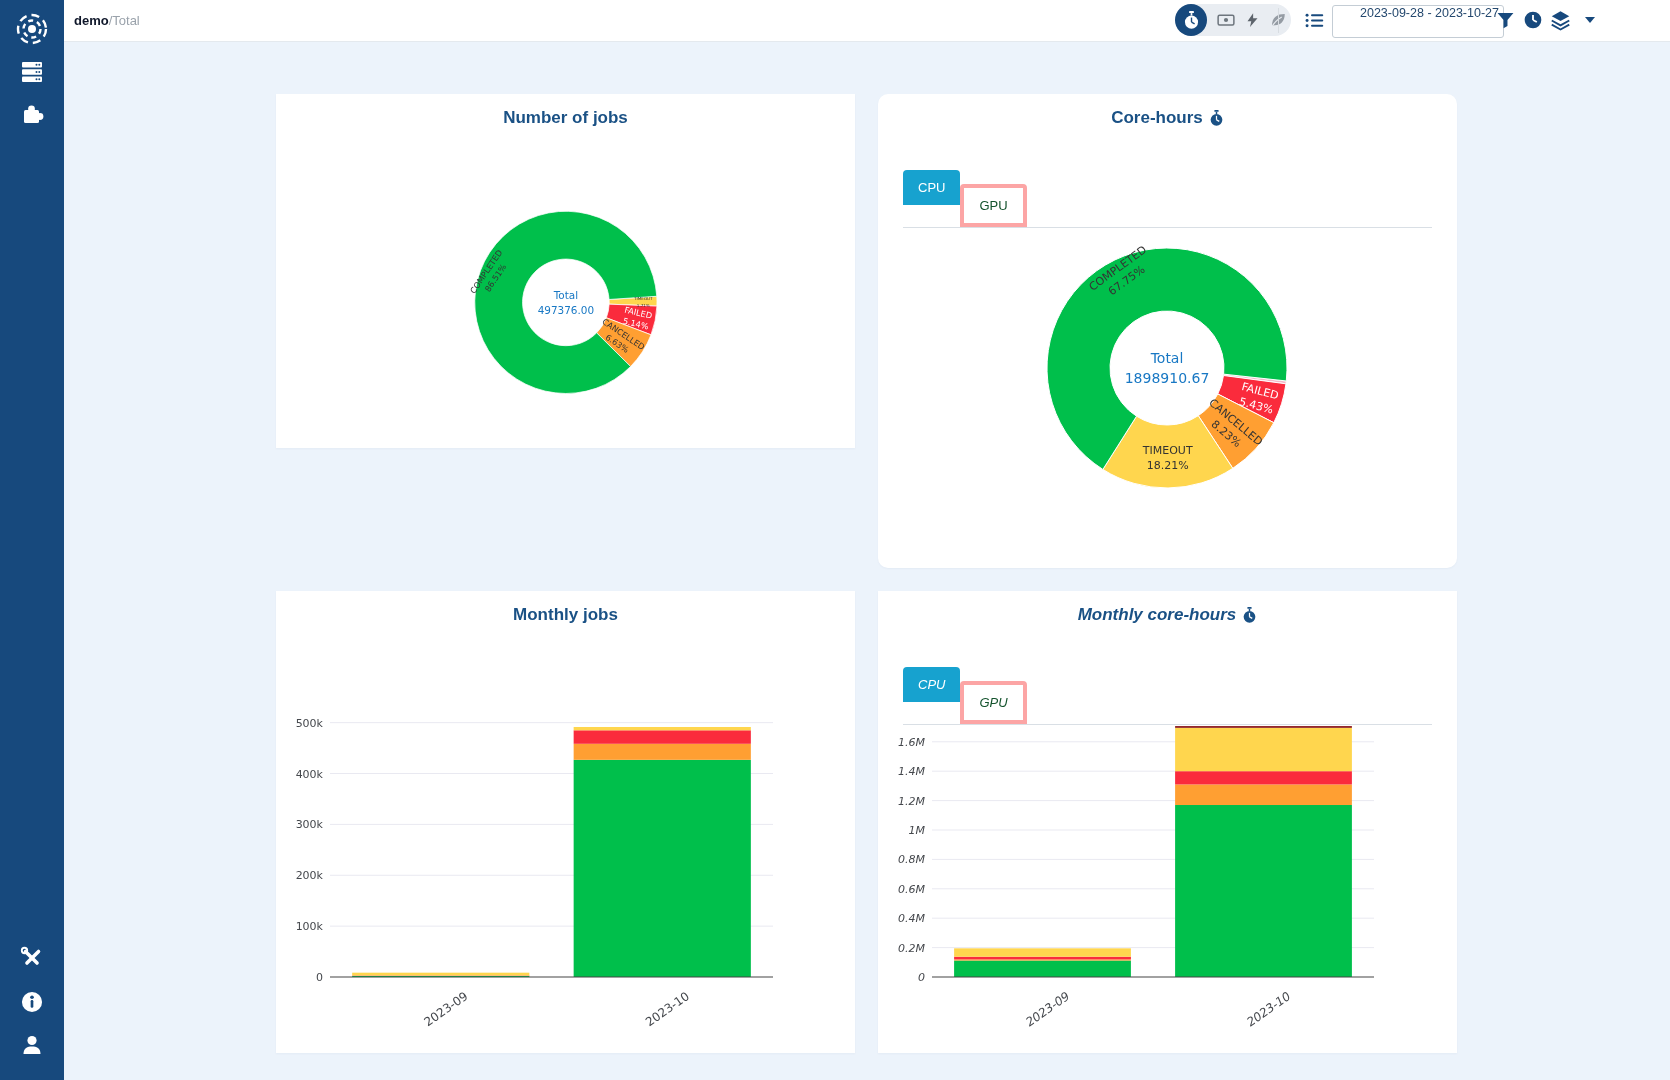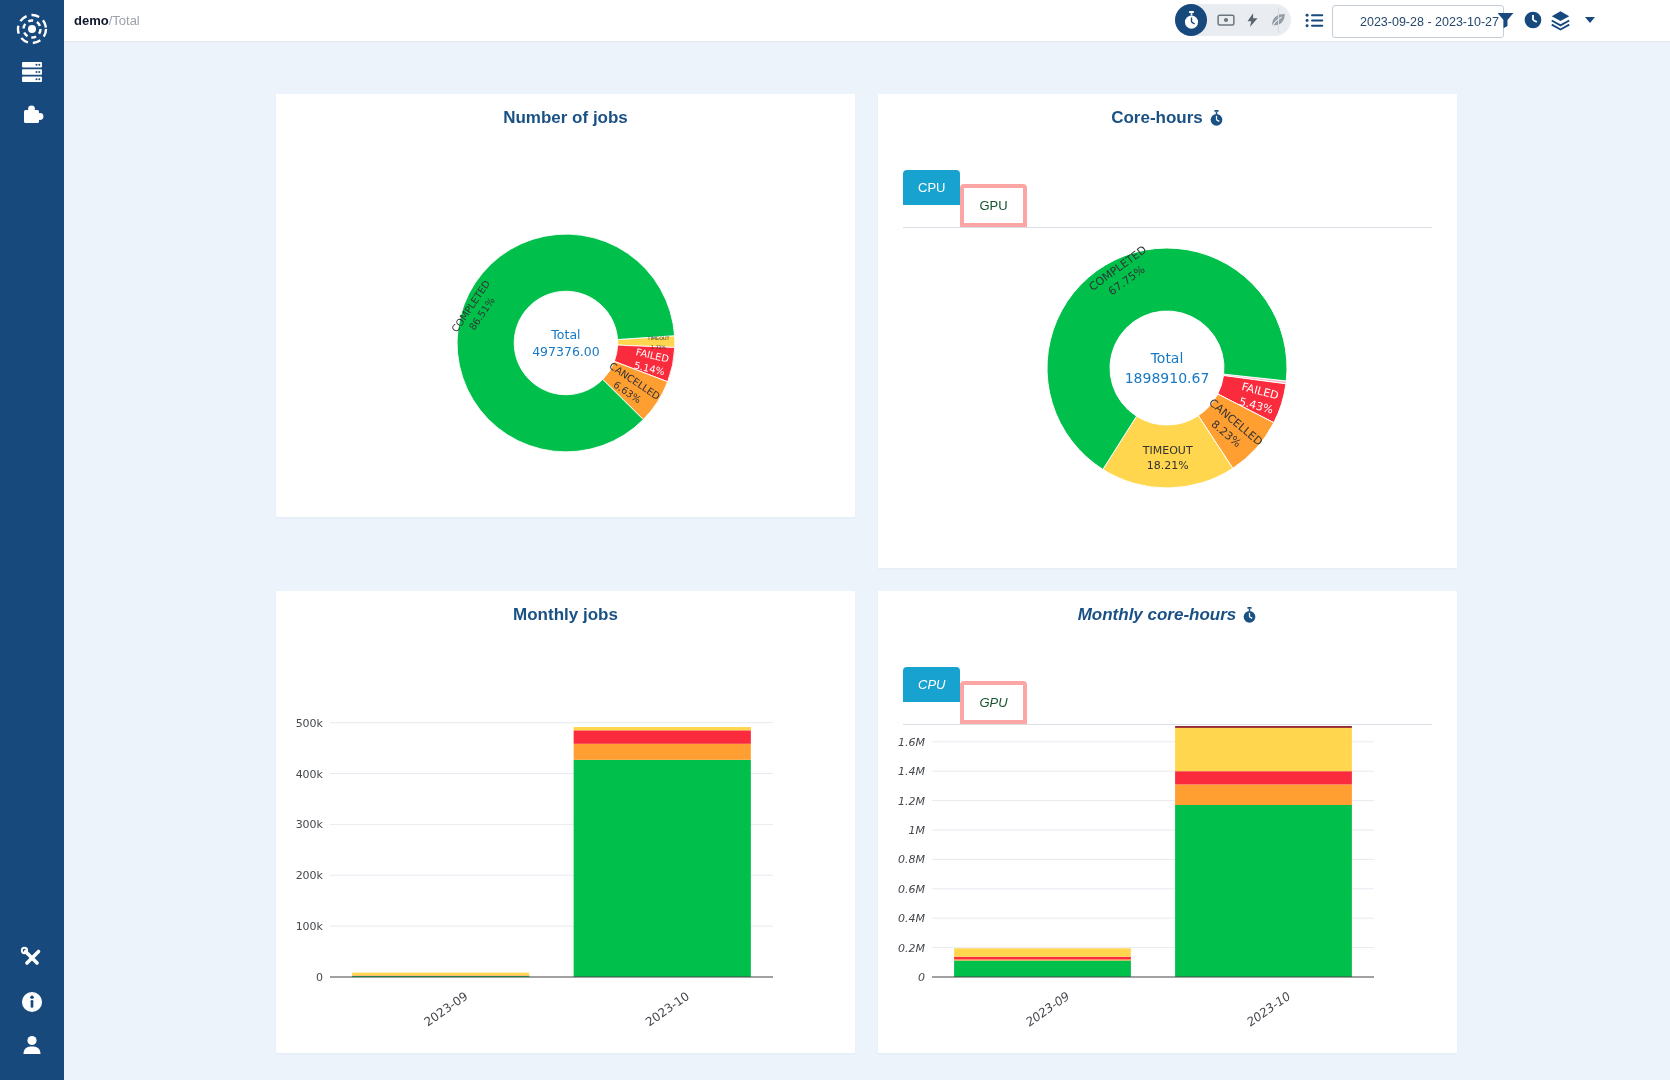--- a/index.html
+++ b/index.html
@@ -13,27 +13,27 @@
   .side-ic svg{display:block;}
   
   .topbar{position:absolute;left:64px;top:0;width:1606px;height:41px;background:#fff;border-bottom:1px solid #e4e9ee;z-index:5;}
   .crumb{position:absolute;left:10px;top:13px;font-size:13px;color:#9aa2ab;}
   .crumb b{color:#0f172a;font-weight:bold;}
   .pill{position:absolute;left:1111px;top:4px;height:32px;background:#e9edf2;border-radius:16px;display:flex;align-items:center;padding:0 4px 0 0;gap:9px;}
   .pill .active-circle{width:32px;height:32px;border-radius:50%;background:#17497d;display:flex;align-items:center;justify-content:center;}
   .pill .ghost{color:#71797f;display:flex;align-items:center;}
   .vdiv{position:absolute;left:1214px;top:8px;width:1px;height:25px;background:#d8dde2;}
   .hbtn{position:absolute;display:flex;align-items:center;justify-content:center;color:#17497d;cursor:pointer;}
-  .datebox{position:absolute;left:1268px;top:5px;width:152px;height:31px;border:1px solid #c4cdd5;border-radius:3px;background:#fff;display:flex;align-items:center;gap:18px;padding:0 9px;cursor:pointer;}
+  .datebox{position:absolute;left:1268px;top:5px;width:152px;height:31px;border:1px solid #c4cdd5;border-radius:3px;background:#fff;display:flex;gap:18px;padding:0 9px;cursor:pointer;}
   .datebox span{font-size:12.5px;color:#24486e;white-space:nowrap;}
   
   .card{position:absolute;background:#fff;box-shadow:0 1px 2px rgba(20,50,90,.04);}
   .card-title{position:absolute;top:14px;left:0;width:100%;text-align:center;font-size:17px;font-weight:bold;color:#1a5185;display:flex;justify-content:center;align-items:center;gap:6px;}
-  #card1{left:276px;top:94px;width:579px;height:423px;}
-  #card2{left:878px;top:94px;width:579px;height:474px;}
+  #card1{left:276px;top:94px;width:579px;height:354px;}
+  #card2{left:878px;top:94px;width:579px;height:474px;border-radius:10px;}
   #card3{left:276px;top:591px;width:579px;height:462px;}
   #card4{left:878px;top:591px;width:579px;height:462px;font-style:italic;}
   .chart{position:absolute;left:0;top:0;width:100%;height:100%;}
   
   .tabbar{position:absolute;left:25px;top:54px;width:529px;display:flex;align-items:center;border-bottom:1px solid #d9dfe5;z-index:3;}
   .tab{height:35px;padding:0 15px;font-size:13px;display:flex;align-items:center;border-radius:4px 4px 0 0;cursor:pointer;}
   .tab.on{background:#17a2cf;color:#fff;}
   .tab.off{background:#fff;color:#14532d;border:4px solid #fca5a5;margin-top:36px;}
 </style>
 </head>

